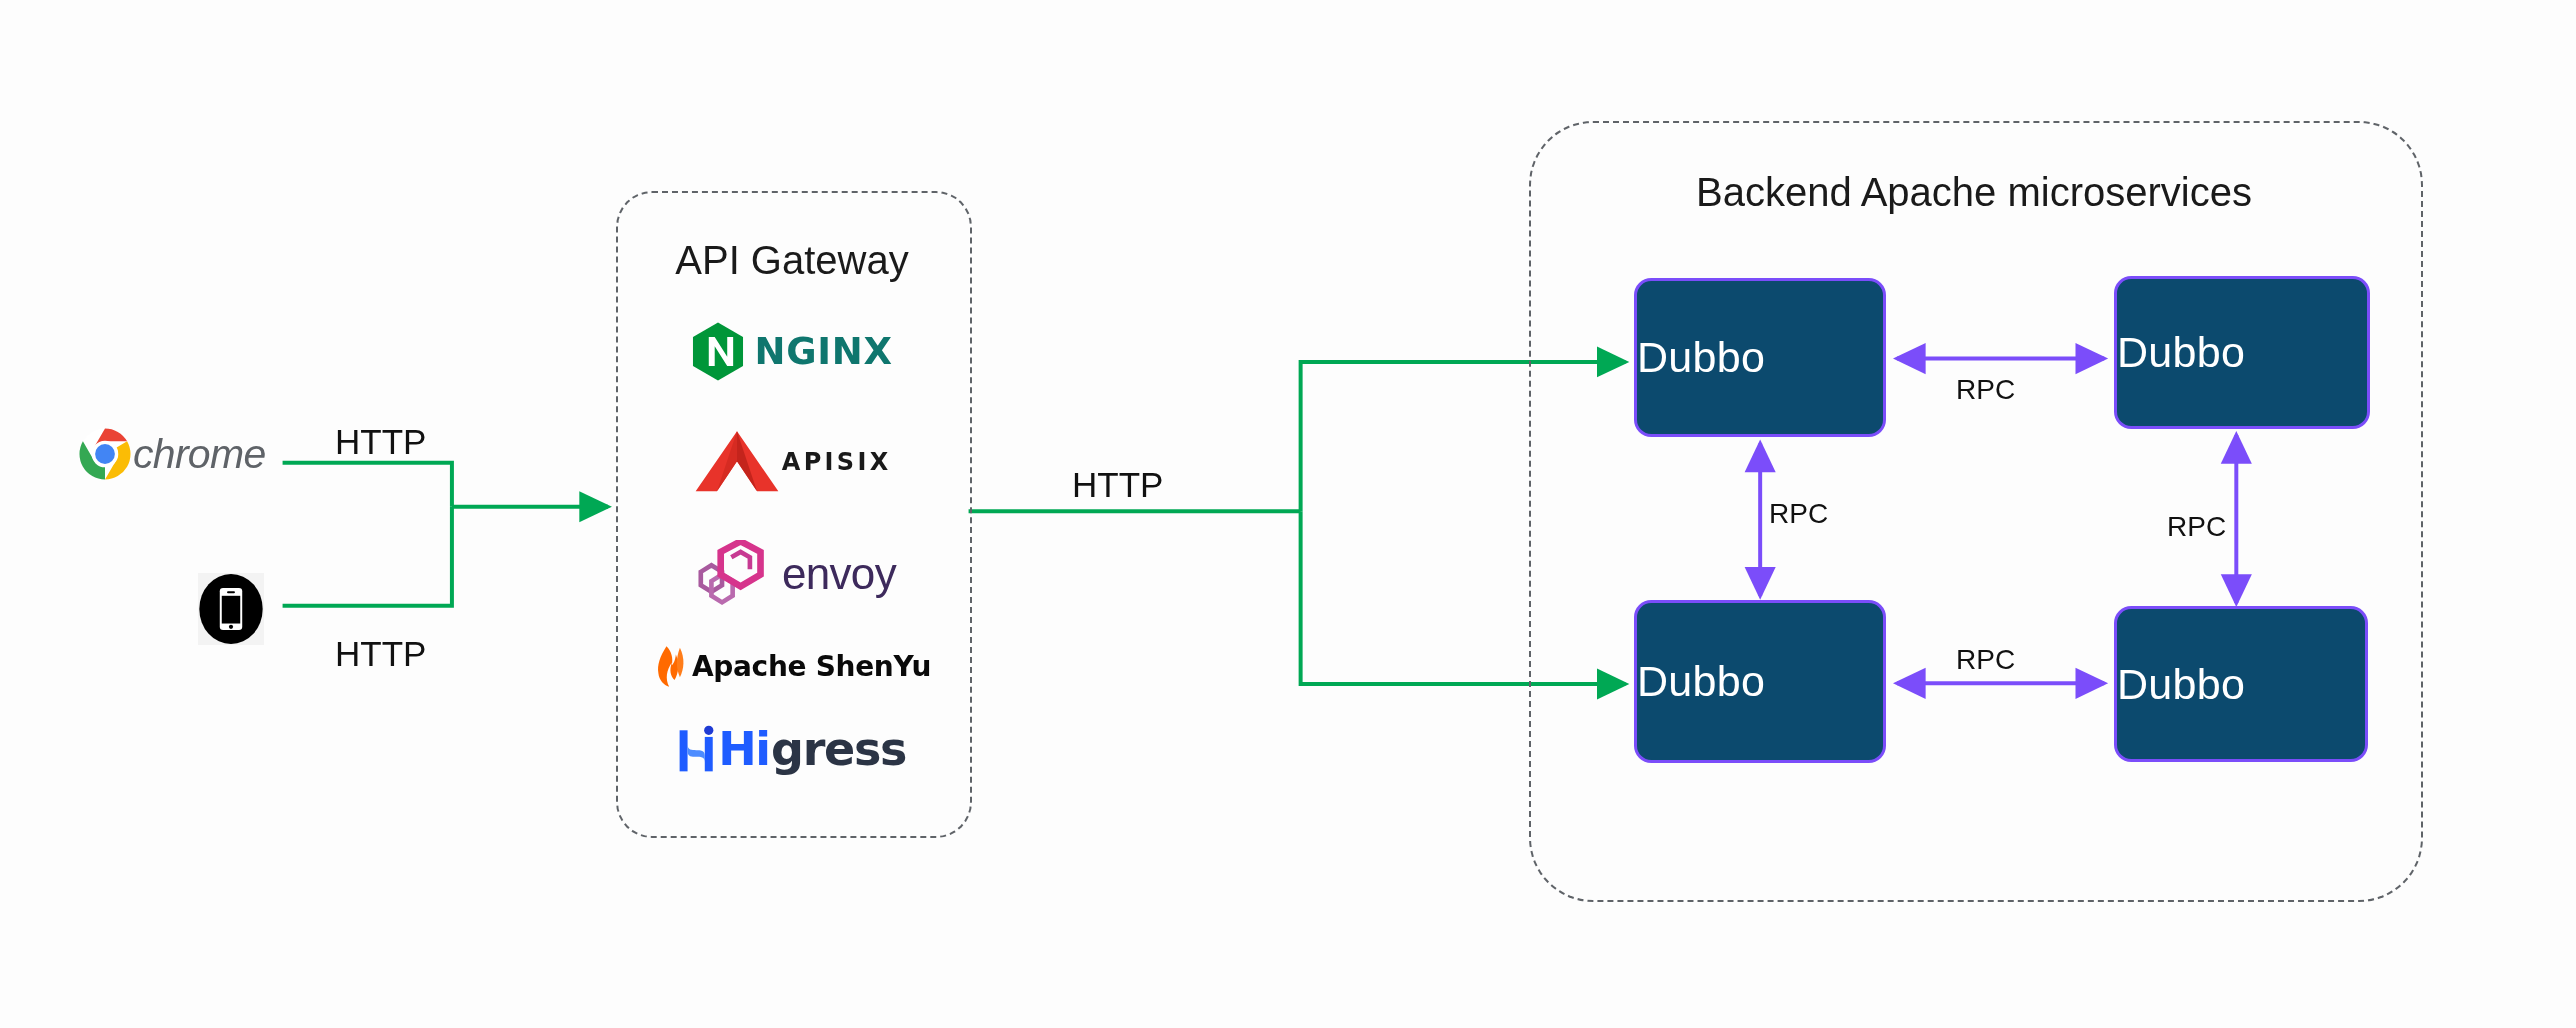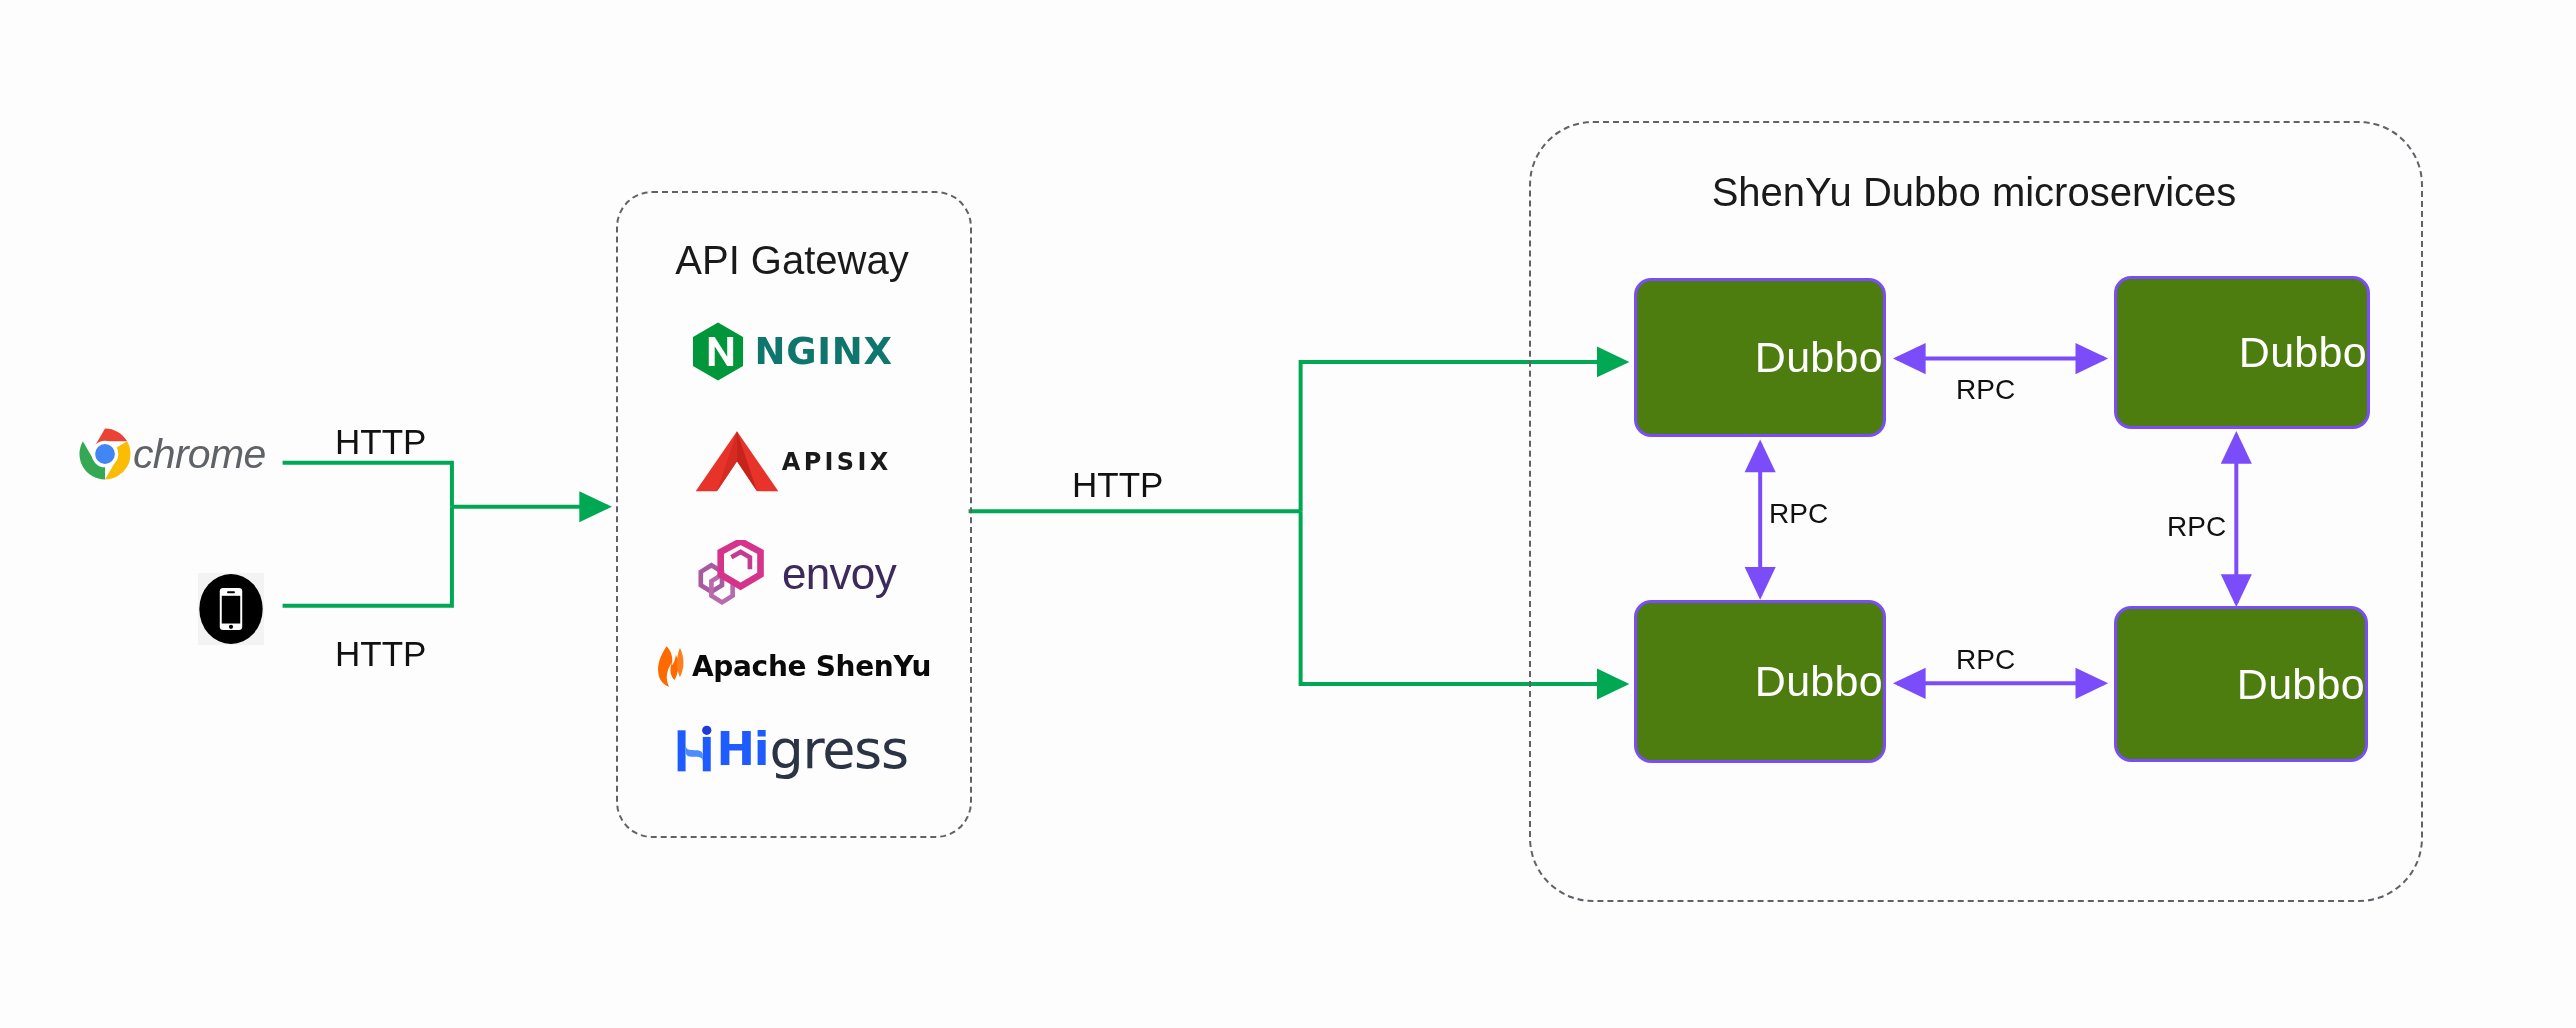--- a/index.html
+++ b/index.html
@@ -65,26 +65,26 @@
     left: 1529px;
     top: 121px;
     width: 890px;
     height: 777px;
     border-radius: 64px;
   }
 
   
   .dubbo-box {
     position: absolute;
-    background: #4d7c0f;
+    background: #0c4a6e;
     border: 3.3px solid #7b4dfa;
     border-radius: 17.3px;
     display: flex;
     align-items: center;
-    justify-content: flex-end;
+    justify-content: flex-start;
     box-sizing: border-box;
   }
   .dubbo-box span {
     color: #ffffff;
     font-size: 43px;
     font-weight: 400;
     letter-spacing: 0.3px;
   }
   #dubbo-tl { left: 1634px; top: 278px; width: 252px; height: 159px; }
   #dubbo-tr { left: 2114px; top: 276px; width: 256px; height: 153px; }
@@ -158,22 +158,22 @@
   }
   #logo-higress { left: 616px; top: 716px; width: 352px; height: 66px; gap: 1.3px; }
   #higress-hi {
     font-size: 46px;
     font-weight: 700;
     color: #1f5cff;
     letter-spacing: -1.3px;
     font-family: "DejaVu Sans", sans-serif;
   }
   #higress-rest {
-    font-size: 54px;
-    font-weight: 400;
+    font-size: 46px;
+    font-weight: 700;
     color: #2b3445;
     letter-spacing: -1.3px;
     font-family: "DejaVu Sans", sans-serif;
   }
 </style>
 </head>
 <body>
 
 <div id="canvas">
 
@@ -222,21 +222,21 @@
 
     <g>
       <path d="M3367,655 L3367,908" fill="none" stroke="#7b4dfa" stroke-width="6" marker-start="url(#arrow-purple-start)" marker-end="url(#arrow-purple-end)"></path>
     </g>
   </svg>
 
   <div id="gateway-panel" class="dashed-box"></div>
   <div id="backend-panel" class="dashed-box"></div>
 
   <div class="panel-title" style="left:616px; top:238px; width:352px;">API Gateway</div>
-  <div class="panel-title" style="left:1529px; top:170px; width:890px;">ShenYu Dubbo microservices</div>
+  <div class="panel-title" style="left:1529px; top:170px; width:890px;">Backend Apache microservices</div>
 
   <div id="chrome-block">
     <svg width="52" height="52" viewBox="0 0 100 100">
       <circle cx="50" cy="50" r="49" fill="#ffffff"></circle>
       <path d="M50 1 A49 49 0 0 1 92.5 25.5 L50 25.5 A24.5 24.5 0 0 0 28.5 38.2 Z" fill="#ea4335"></path>
       <path d="M92.5 25.5 A49 49 0 0 1 50 99 L71.5 61.8 A24.5 24.5 0 0 0 71.5 38.2 Z" fill="#fbbc05"></path>
       <path d="M50 99 A49 49 0 0 1 7.5 25.5 L28.5 61.8 A24.5 24.5 0 0 0 50 74.5 Z" fill="#34a853"></path>
       <circle cx="50" cy="50" r="25.5" fill="#ffffff"></circle>
       <circle cx="50" cy="50" r="19" fill="#4285f4"></circle>
     </svg>

